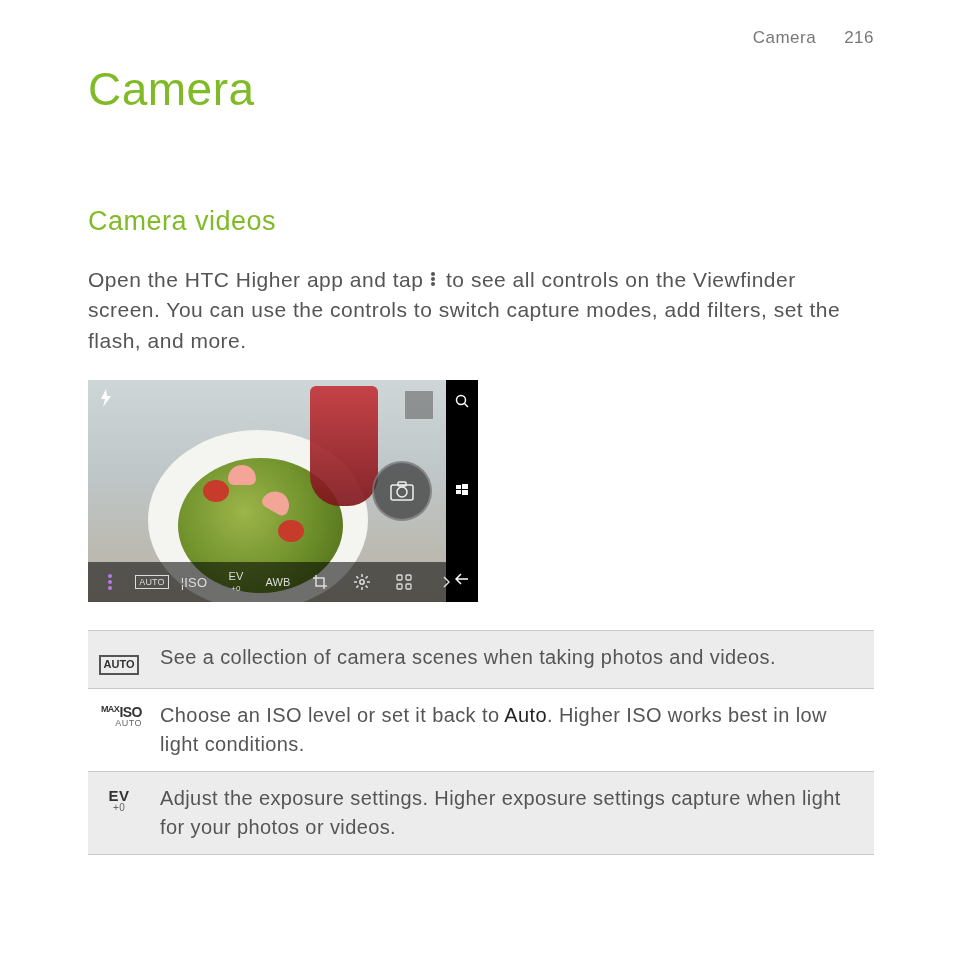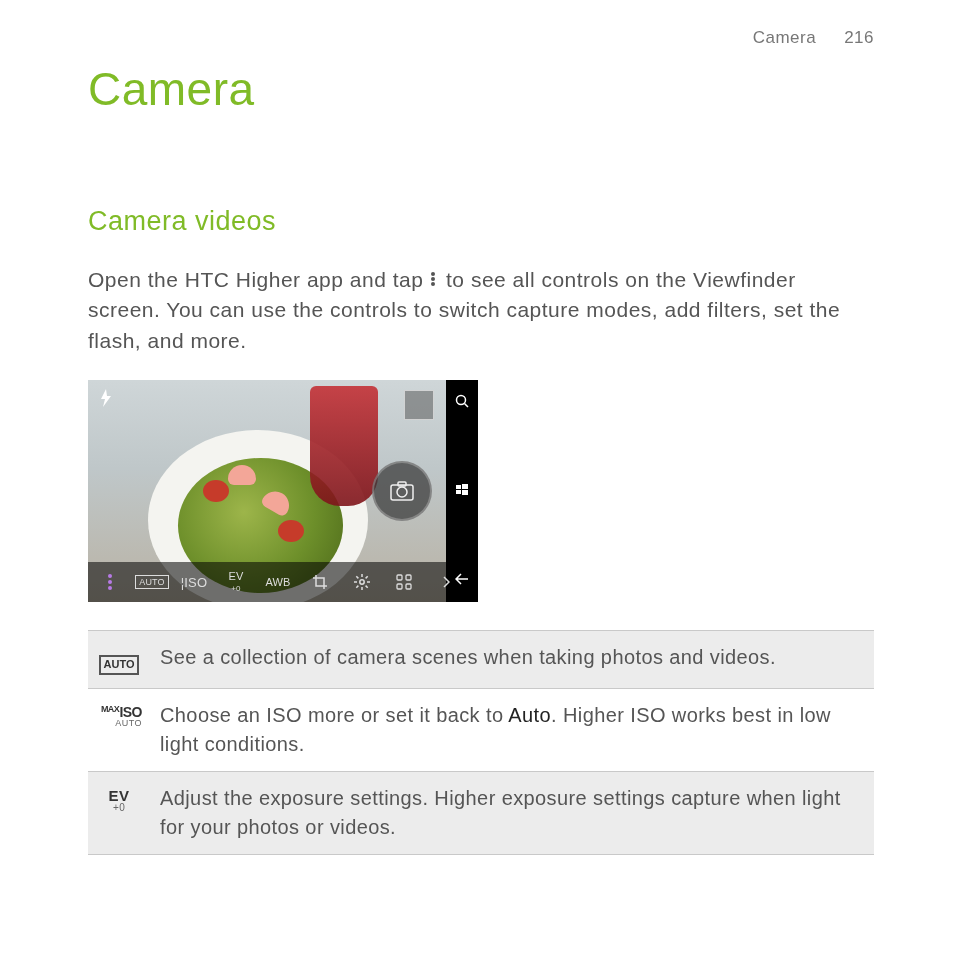--- a/index.html
+++ b/index.html
@@ -301,21 +301,21 @@
       <td>See a collection of camera scenes when taking photos and videos.</td>
     </tr>
     <tr>
       <td class="iconcell">
         <div class="cell-iso">
           <div class="top"><small>MAX</small><span>ISO</span></div>
           <div class="bot">AUTO</div>
         </div>
       </td>
       <td>
-        <span>Choose an ISO more or set it back to </span><span class="bold">Auto</span><span>. Higher ISO works best in low light conditions.</span>
+        <span>Choose an ISO level or set it back to </span><span class="bold">Auto</span><span>. Higher ISO works best in low light conditions.</span>
       </td>
     </tr>
     <tr>
       <td class="iconcell">
         <div class="cell-ev">
           <div class="top">EV</div>
           <div class="bot">+0</div>
         </div>
       </td>
       <td>Adjust the exposure settings. Higher exposure settings capture when light for your photos or videos.</td>

